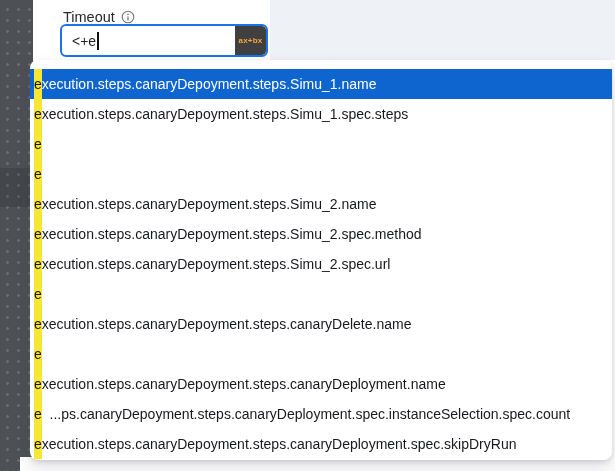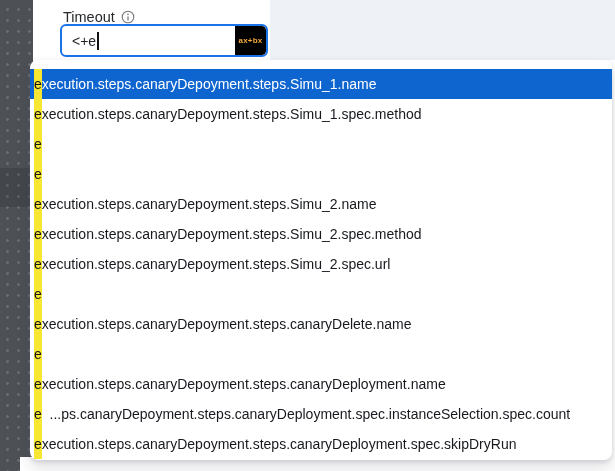--- a/index.html
+++ b/index.html
@@ -30,21 +30,21 @@
   }
   .info-icon{display:inline-flex;width:14px;height:14px;}
   .expr-input{
     position:absolute;left:60px;top:24px;width:208px;height:33px;box-sizing:border-box;
     border:2px solid #1a73e8;border-radius:6px;background:#fff;
     display:flex;align-items:center;overflow:hidden;
   }
   .expr-text{padding-left:10px;font-size:14px;font-weight:500;color:#1f2124;white-space:pre;}
   .caret{width:1.5px;height:18px;background:#111;margin-left:1px;}
   .expr-badge{
-    margin-left:auto;width:31px;height:29px;border-radius:0 4px 4px 0;background:#000000;
+    margin-left:auto;width:31px;height:29px;border-radius:0 4px 4px 0;background:#404040;
     display:flex;align-items:center;justify-content:center;
     font-size:8px;font-weight:700;color:#f2a63b;letter-spacing:.2px;
   }
   
   .dropdown{
     position:absolute;left:30px;top:60px;width:582px;height:400px;box-sizing:border-box;
     background:#ffffff;border-radius:8px;padding-top:9px;overflow:hidden;
     box-shadow:0 2px 4px rgba(96,97,112,.18), 0 8px 16px rgba(40,41,61,.14);
   }
   .dd-item{
@@ -82,21 +82,21 @@
     <span class="expr-text">&lt;+e</span>
     <span class="caret"></span>
     <span class="expr-badge">ax+bx</span>
   </div>
 
   <div class="dropdown">
     <div class="dd-item selected">
       <span class="hl">e</span><span>xecution.steps.canaryDepoyment.steps.Simu_1.name</span>
     </div>
     <div class="dd-item">
-      <span class="hl">e</span><span>xecution.steps.canaryDepoyment.steps.Simu_1.spec.method</span>
+      <span class="hl">e</span><span>xecution.steps.canaryDepoyment.steps.Simu_1.spec.steps</span>
     </div>
     <div class="dd-item">
       <span class="hl">e</span>
     </div>
     <div class="dd-item">
       <span class="hl">e</span>
     </div>
     <div class="dd-item">
       <span class="hl">e</span><span>xecution.steps.canaryDepoyment.steps.Simu_2.name</span>
     </div>

